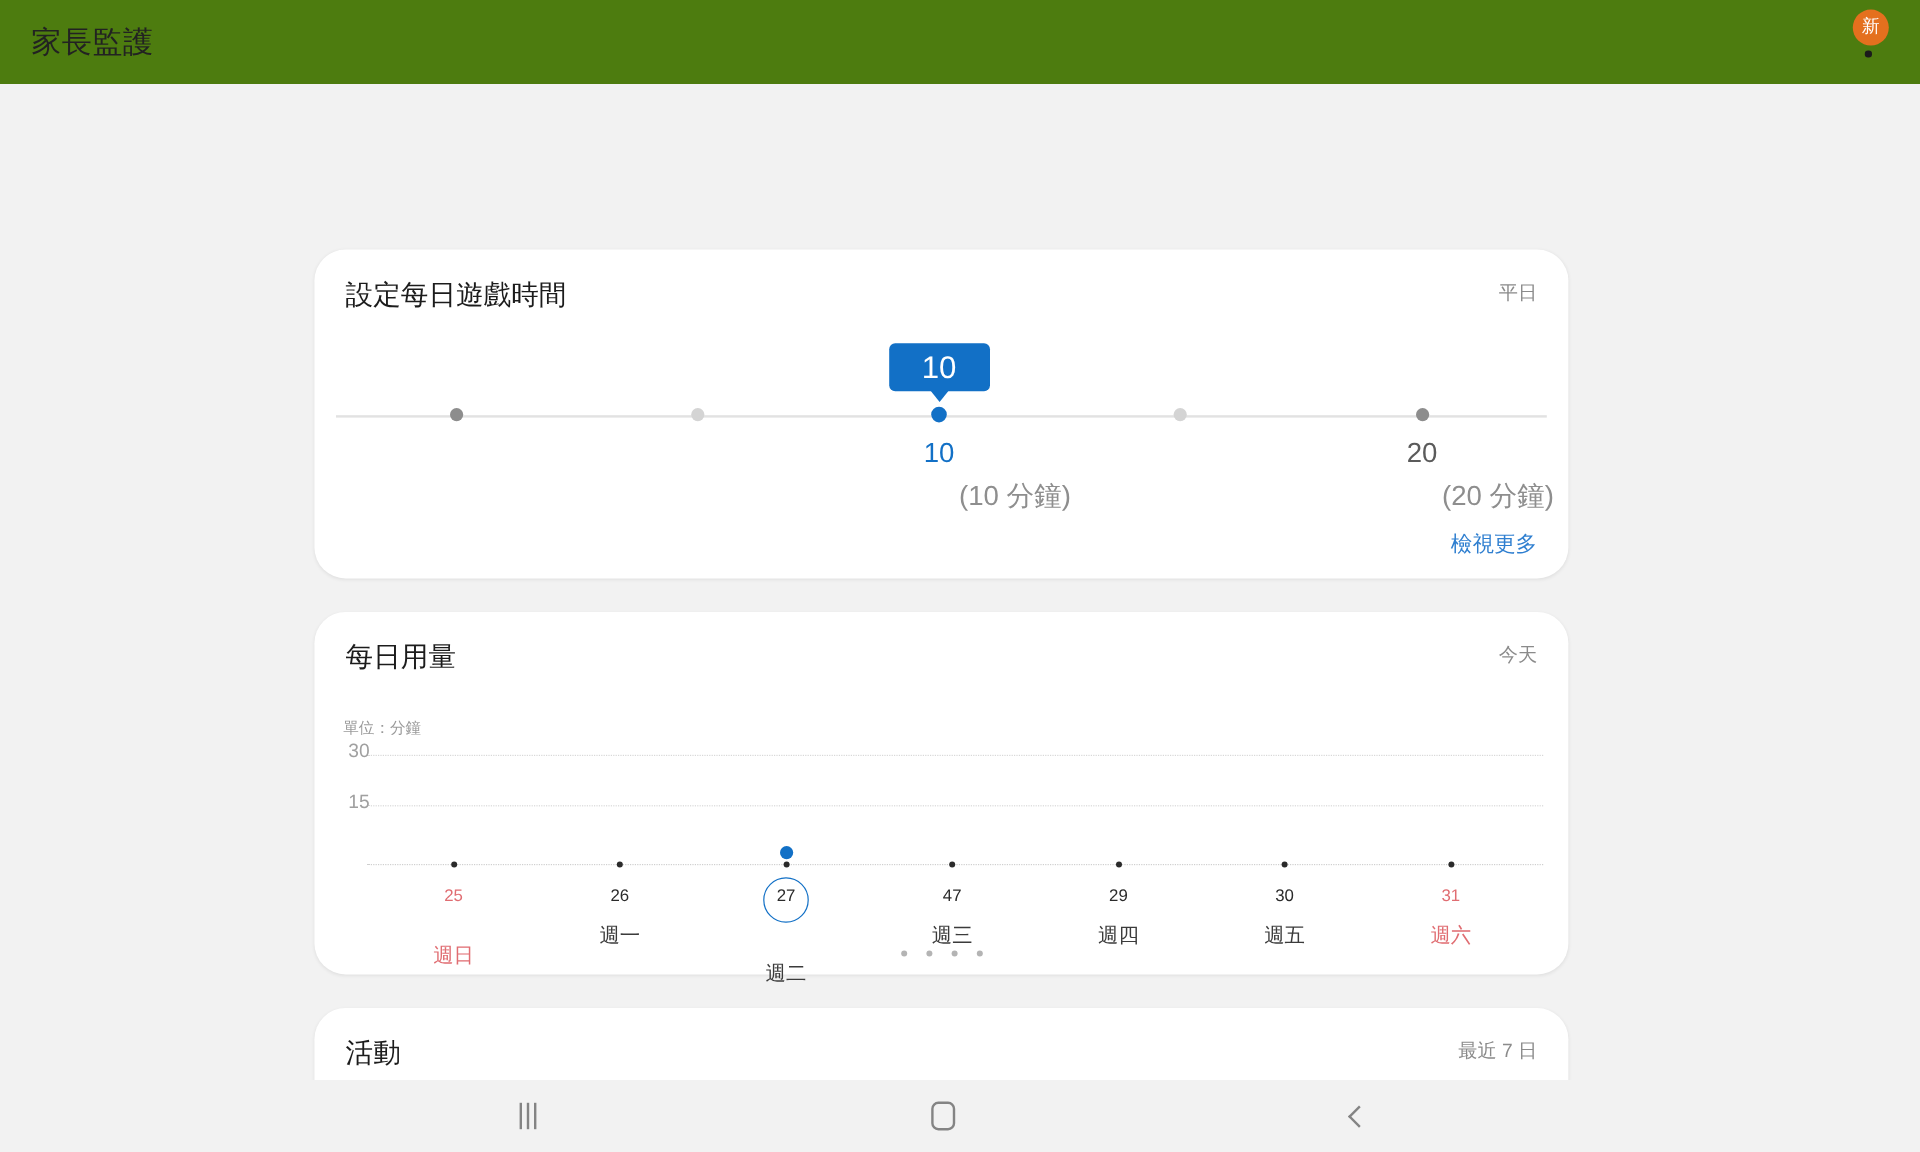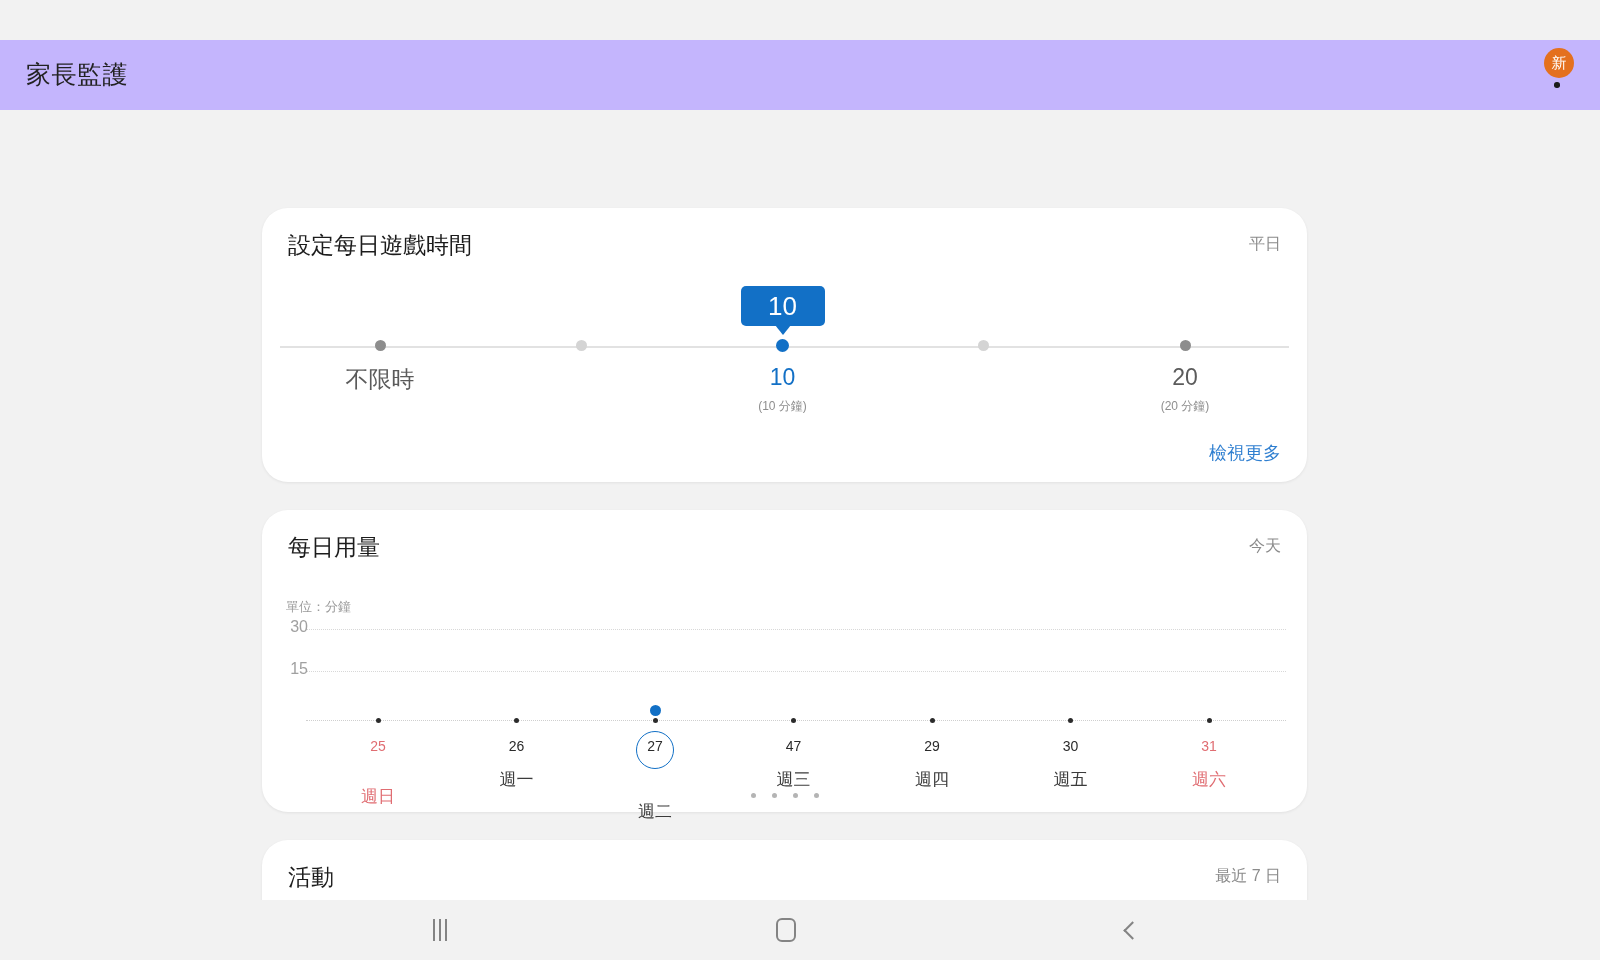--- a/index.html
+++ b/index.html
@@ -7,22 +7,21 @@
     width: 1600px; height: 960px;
     background: #f2f2f2;
     font-family: "Liberation Sans", "DejaVu Sans", sans-serif;
     overflow: hidden;
   }
   #app { position: relative; width: 1600px; height: 960px; }
 
   
   .appbar {
     position: absolute; left: 0; top: 0; width: 1600px; height: 70px;
-    background: #c4b5fd;
-    margin-top: 40px;
+    background: #4d7c0f;
   }
   .appbar-title {
     position: absolute; left: 26px; top: 18px;
     font-size: 25px; color: #222222; letter-spacing: .5px;
   }
   .appbar-actions {
     position: absolute; right: 16px; top: 10px;
     width: 56px; height: 46px;
   }
   .kebab {
@@ -107,21 +106,21 @@
     border-right: 8px solid transparent;
     border-top: 10px solid #1270c6;
   }
   .slider-label {
     position: absolute; top: 156px; width: 220px; margin-left: -110px;
     text-align: center; font-size: 23px; color: #5b5b5b;
   }
   .slider-label.accent { color: #1270c6; }
   .slider-sub {
     position: absolute; top: 190px; width: 220px; margin-left: -110px;
-    text-align: center; font-size: 12px; color: #8e8e8e;
+    text-align: right; font-size: 23px; color: #8e8e8e;
   }
   .view-more {
     position: absolute; right: 26px; bottom: 17px;
     font-size: 18px; color: #2f7fd0;
   }
 
   
   #usage-card { top: 510px; height: 302px; }
   .usage-total {
     position: absolute; left: 0; top: 60px; width: 1045px;
@@ -214,21 +213,20 @@
     </div>
   </div>
 
 
   <div class="card" id="gametime-card">
     <div class="card-head-title">設定每日遊戲時間</div>
     <div class="card-head-right">平日</div>
     <div class="slider-wrap" id="slider-wrap">
       <div class="slider-track"></div>
     <div class="slider-tick edge" style="left: 118px;"></div>
-        <div class="slider-label" style="left: 118px;">不限時</div>
         <div class="slider-tick mid" style="left: 319.25px;"></div>
         <div class="bubble" style="left: 520.5px;">10</div>
         <div class="slider-thumb" style="left: 520.5px;"></div>
         <div class="slider-label accent" style="left: 520.5px;">10</div>
         <div class="slider-sub" style="left: 520.5px;">(10 分鐘)</div>
         <div class="slider-tick mid" style="left: 721.75px;"></div>
         <div class="slider-tick edge" style="left: 923px;"></div>
         <div class="slider-label" style="left: 923px;">20</div>
         <div class="slider-sub" style="left: 923px;">(20 分鐘)</div>
       </div>

